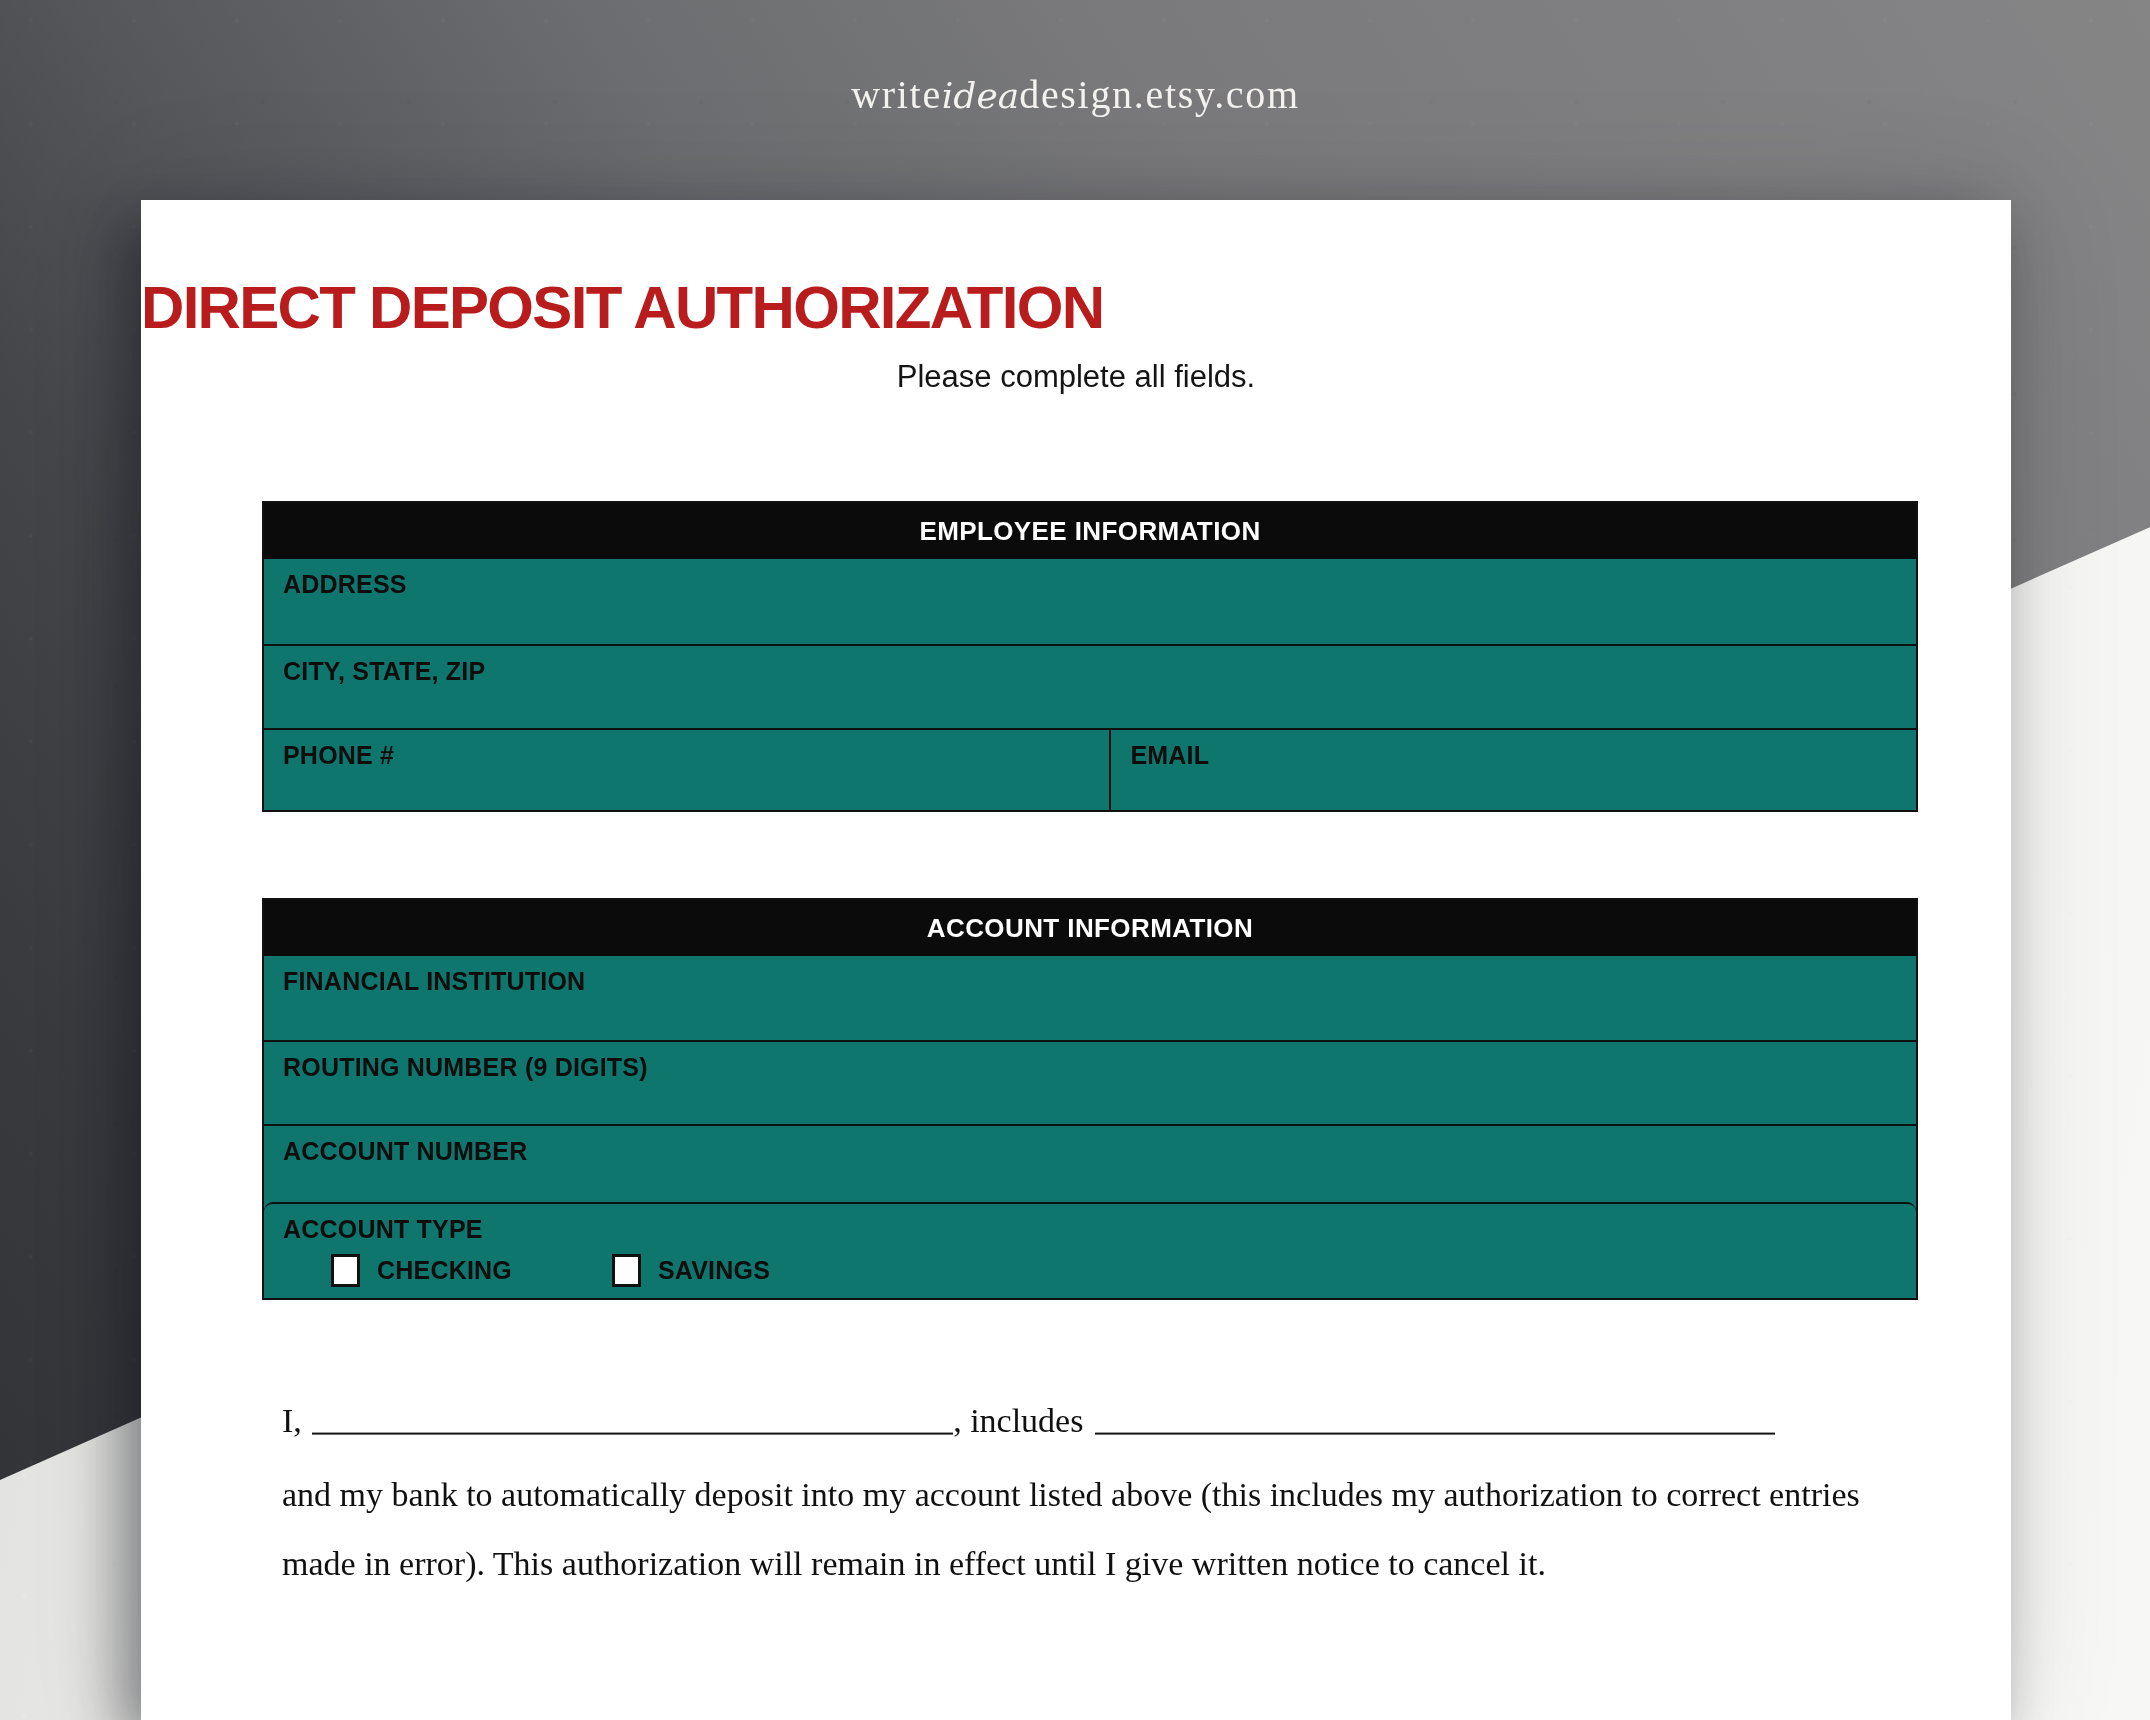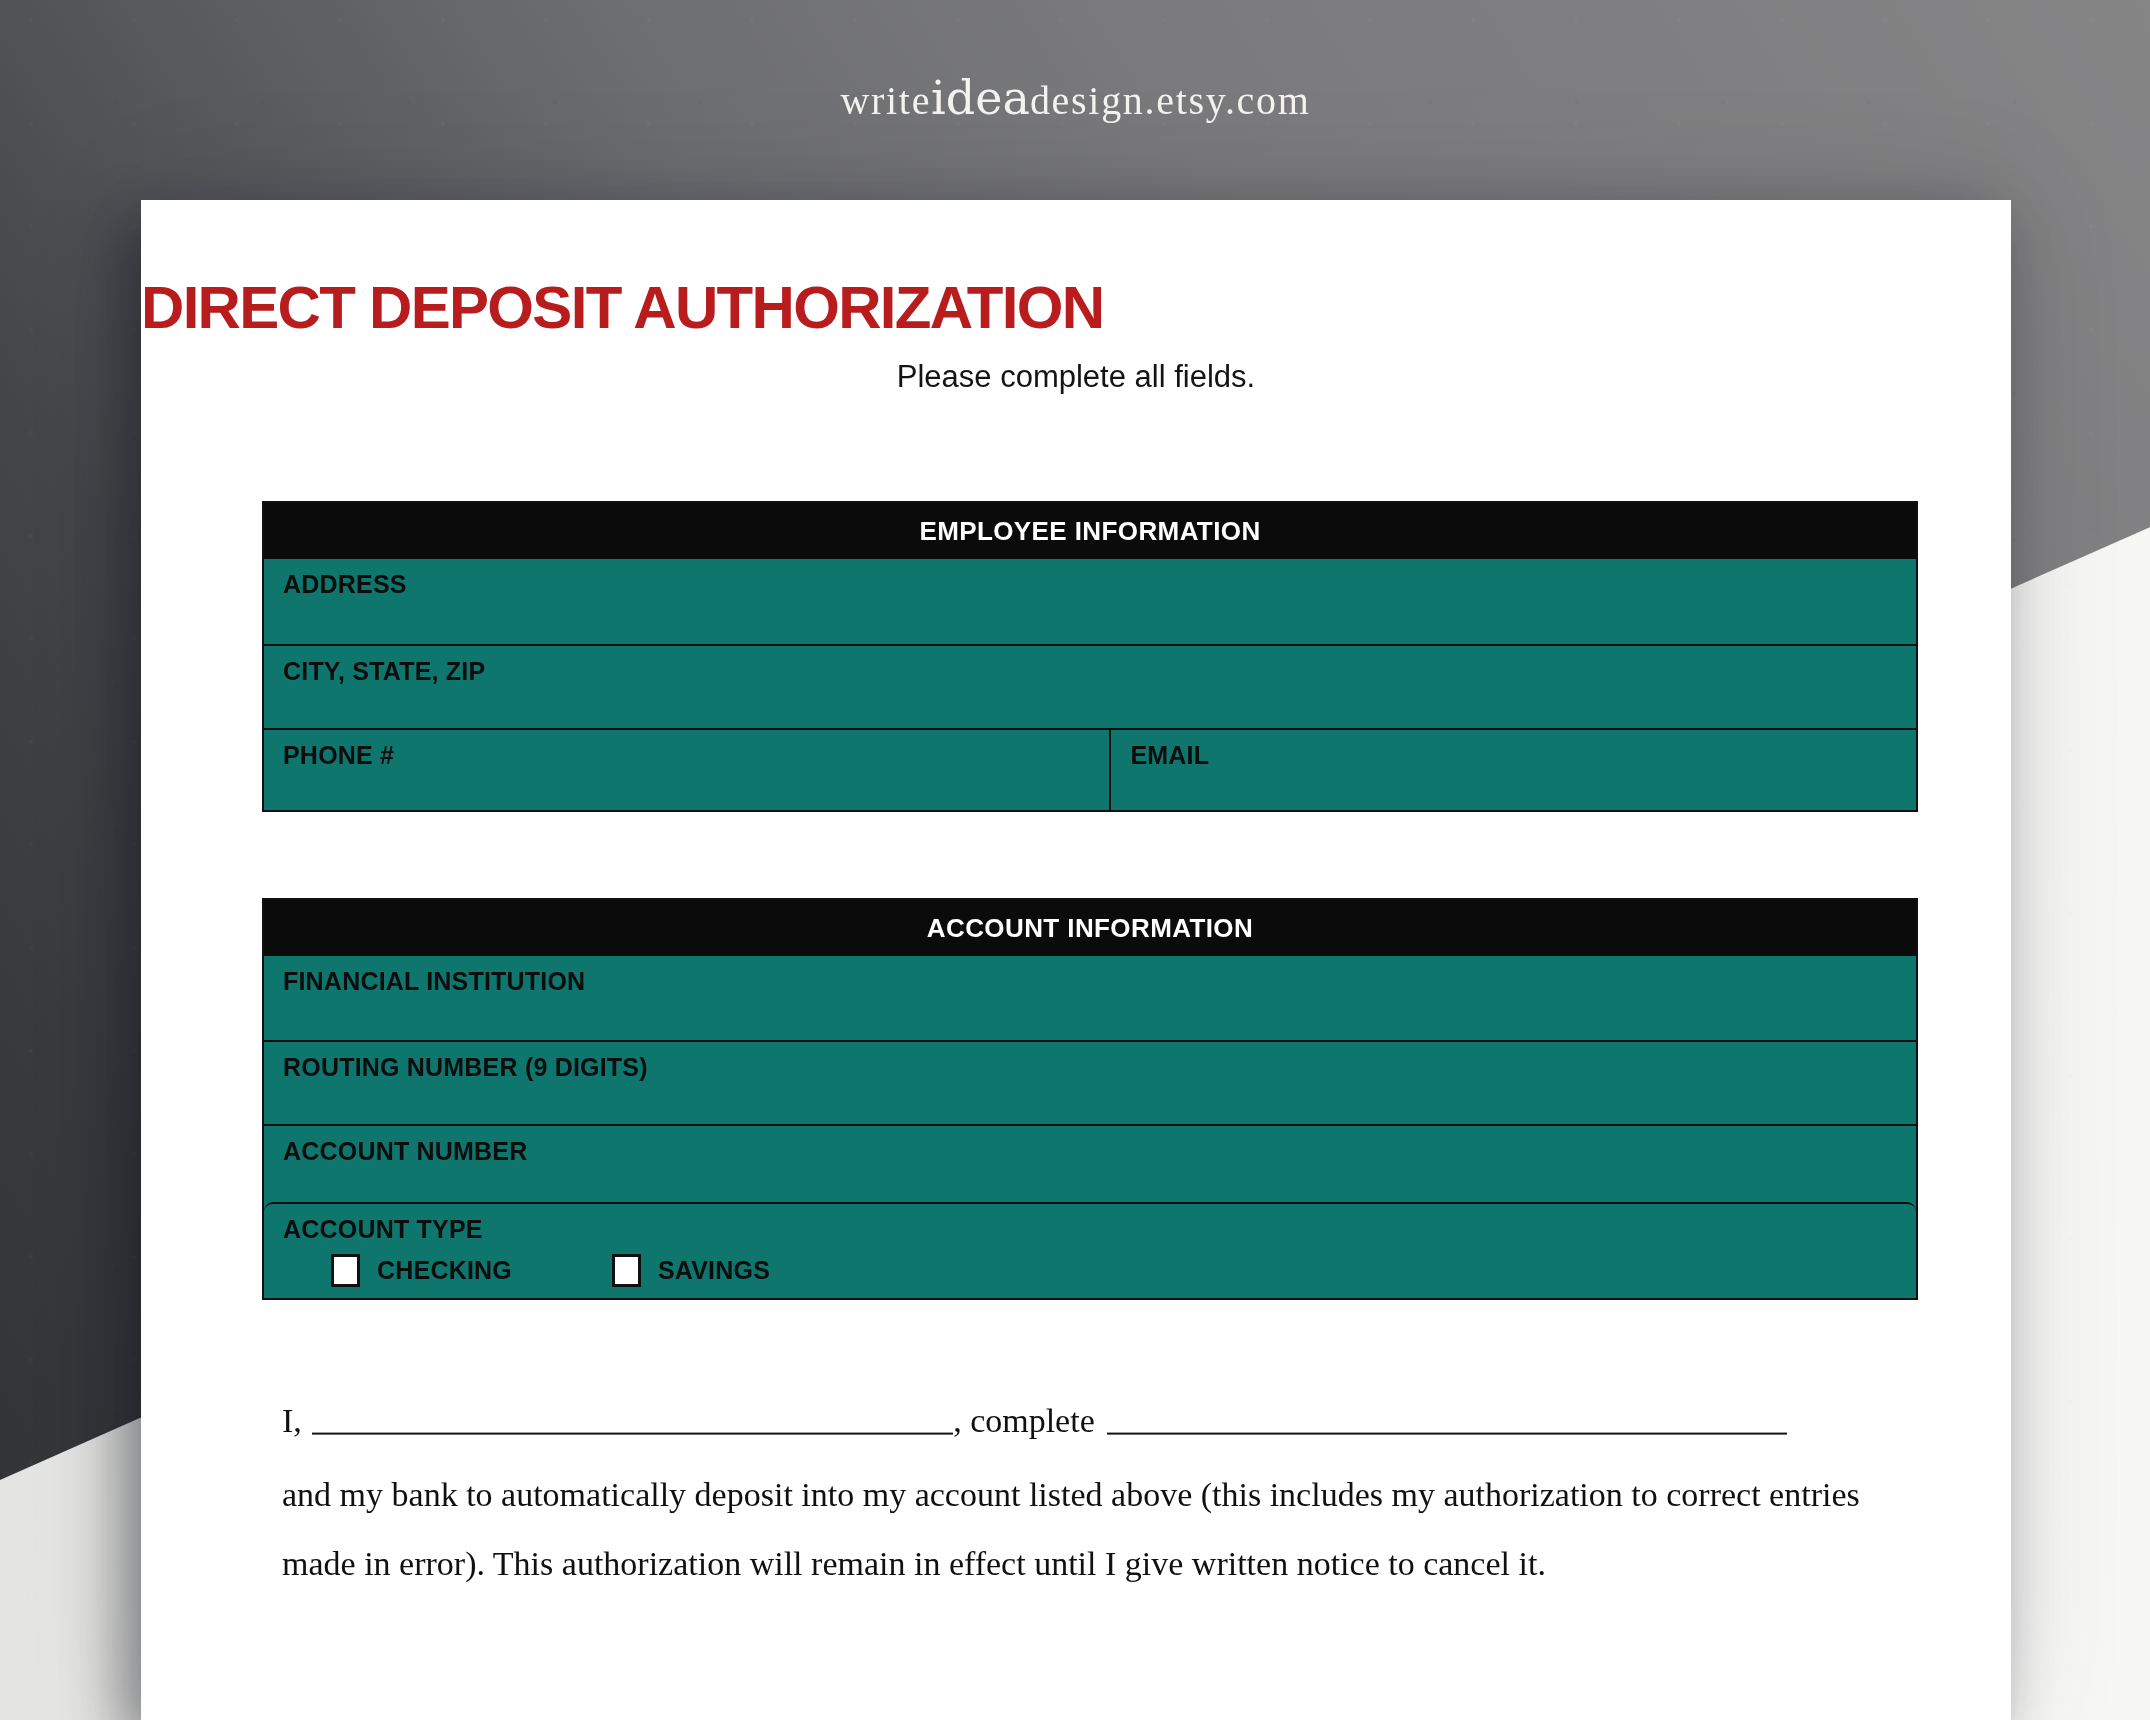--- a/index.html
+++ b/index.html
@@ -34,21 +34,21 @@
       radial-gradient(circle at 80% 70%, rgba(0,0,0,.10) 0 1.7px, transparent 2.6px);
     background-size:103px 103px,146px 146px;
   }
   
   .watermark{
     position:absolute;top:71px;left:0;width:2151px;text-align:center;
     font-family:"Liberation Serif","DejaVu Serif",serif;
     font-size:40px;letter-spacing:1.7px;color:#f5f3ef;
   }
   .watermark .script{
-    font-size:46px;letter-spacing:0;
+    font-style:italic;font-size:36px;letter-spacing:0;
     font-family:"DejaVu Serif","Liberation Serif",serif;
   }
   
   .paper{
     position:absolute;left:141px;top:200px;width:1870px;height:1520px;
     background:#ffffff;
     box-shadow:-19px 22.4px 52px rgba(18,20,26,.45), 0 0 112px rgba(18,20,26,.12);
   }
   .form-title{
     position:absolute;top:73px;left:0;width:100%;
@@ -157,18 +157,18 @@
       <div class="cbrow">
         <div class="checkbox"></div>
         <span class="cblabel">CHECKING</span>
         <div class="checkbox cb2"></div>
         <span class="cblabel">SAVINGS</span>
       </div>
     </div>
   </div>
 
   <div class="auth">
-    <div class="auth-line1"><span>I,</span><span class="blank b1"></span><span>, complete</span><span class="blank b2"></span></div>
+    <div class="auth-line1"><span>I,</span><span class="blank b1"></span><span>, includes</span><span class="blank b2"></span></div>
     <p class="auth-body">and my bank to automatically deposit into my account listed above (this includes my authorization to correct entries made in error). This authorization will remain in effect until I give written notice to cancel it.</p>
   </div>
 
 </div>
 
 
 </body></html>

